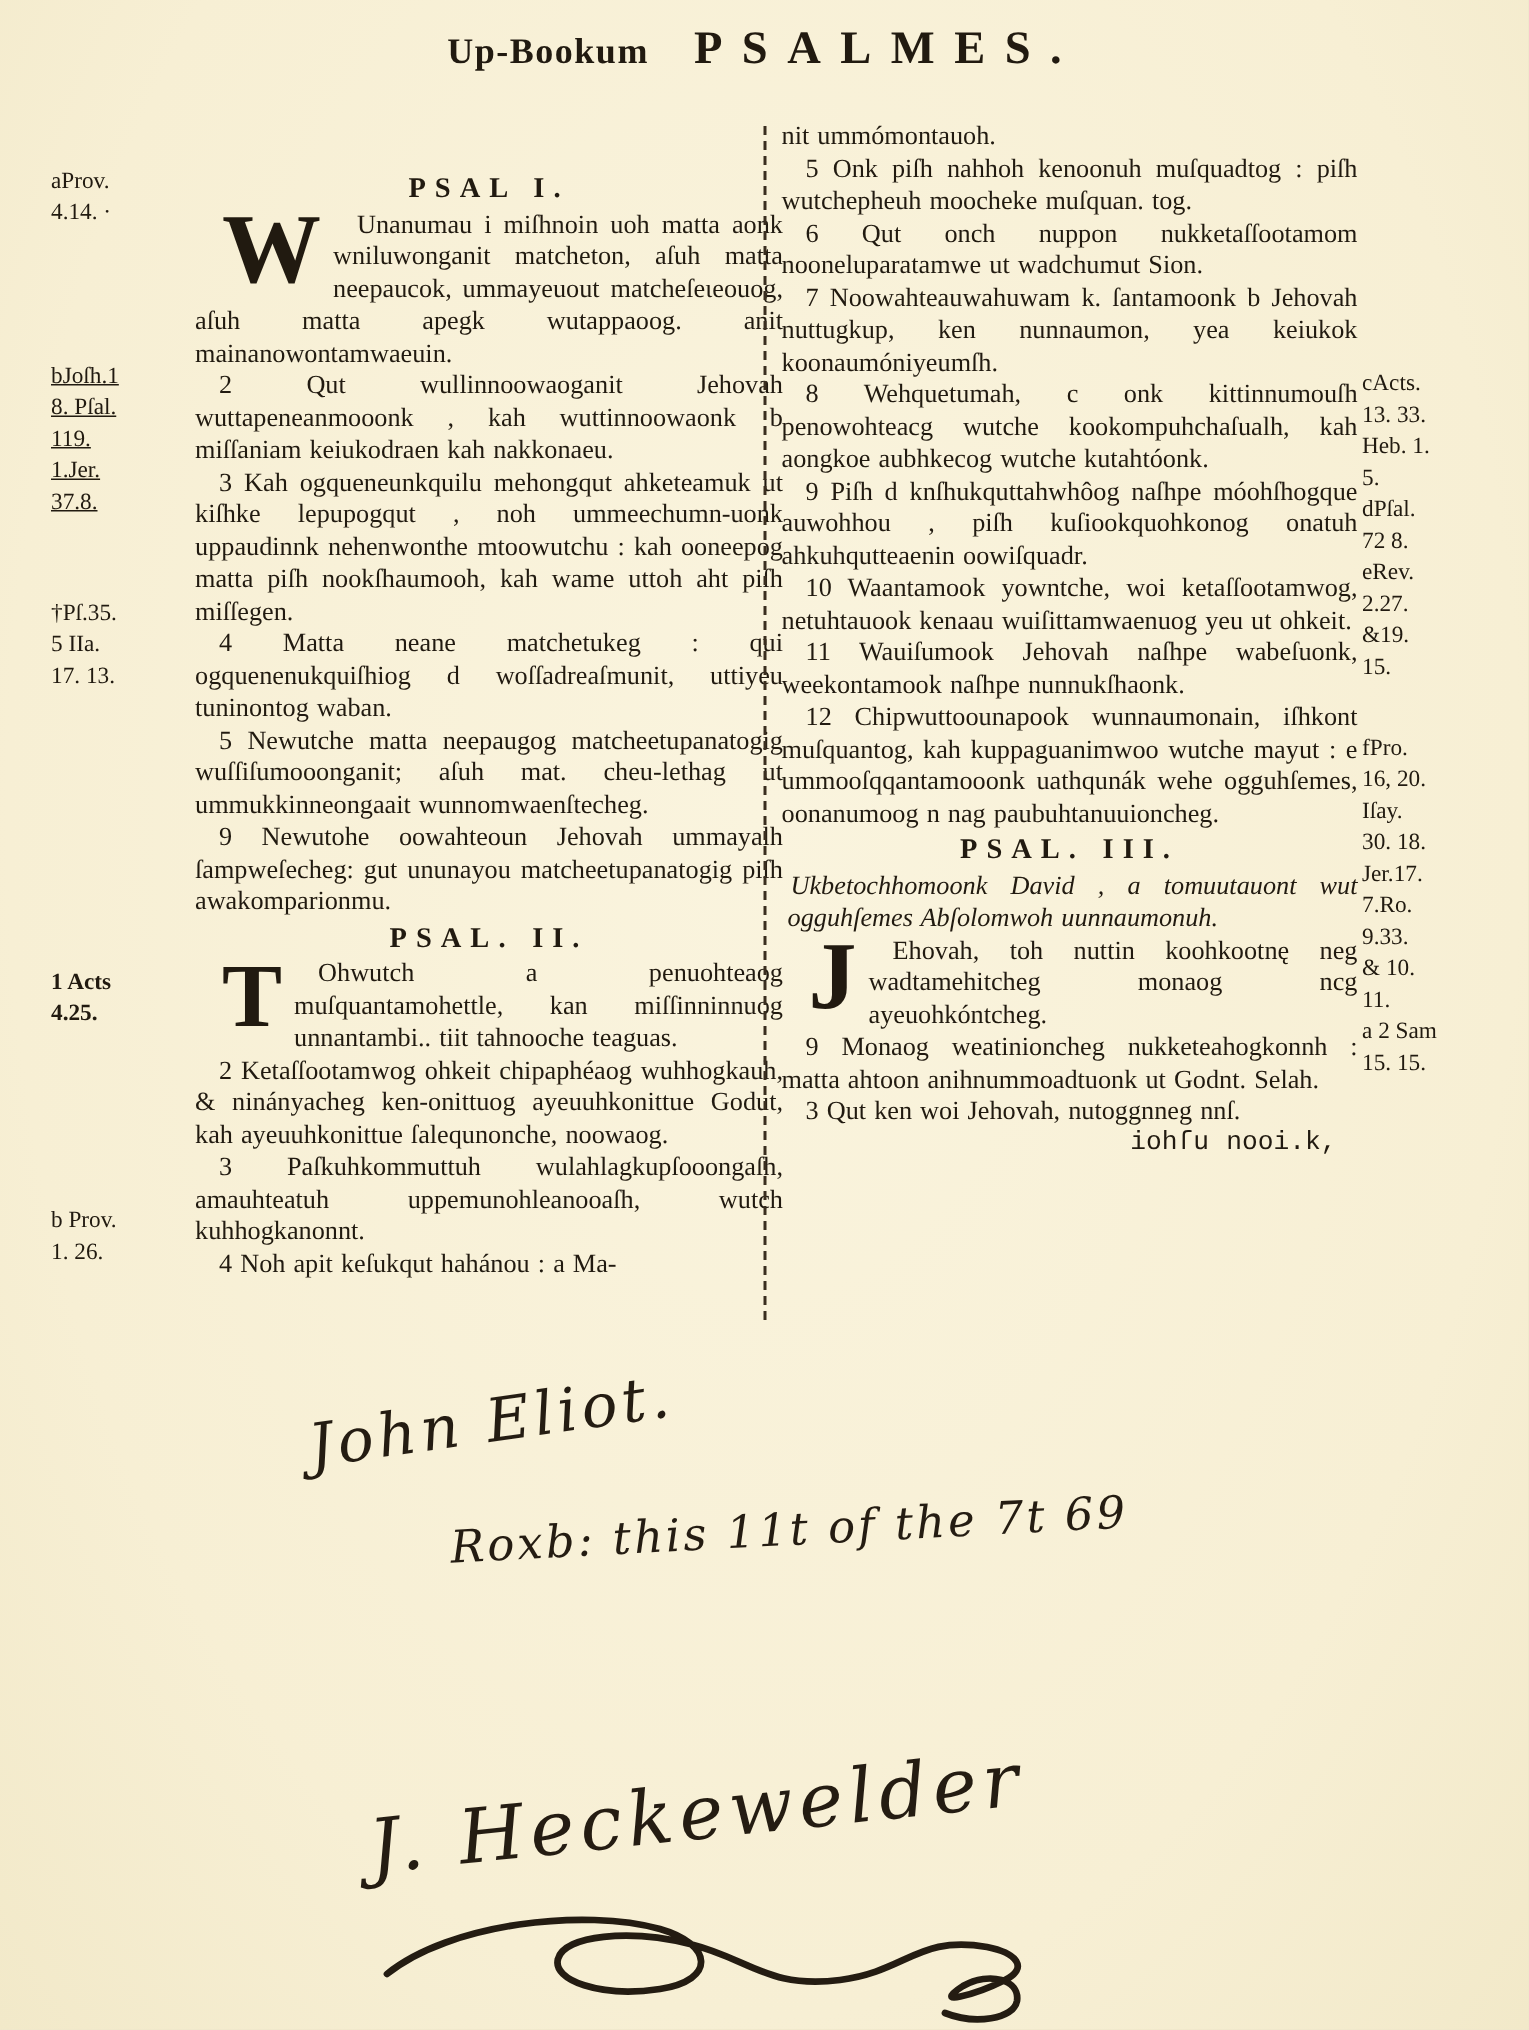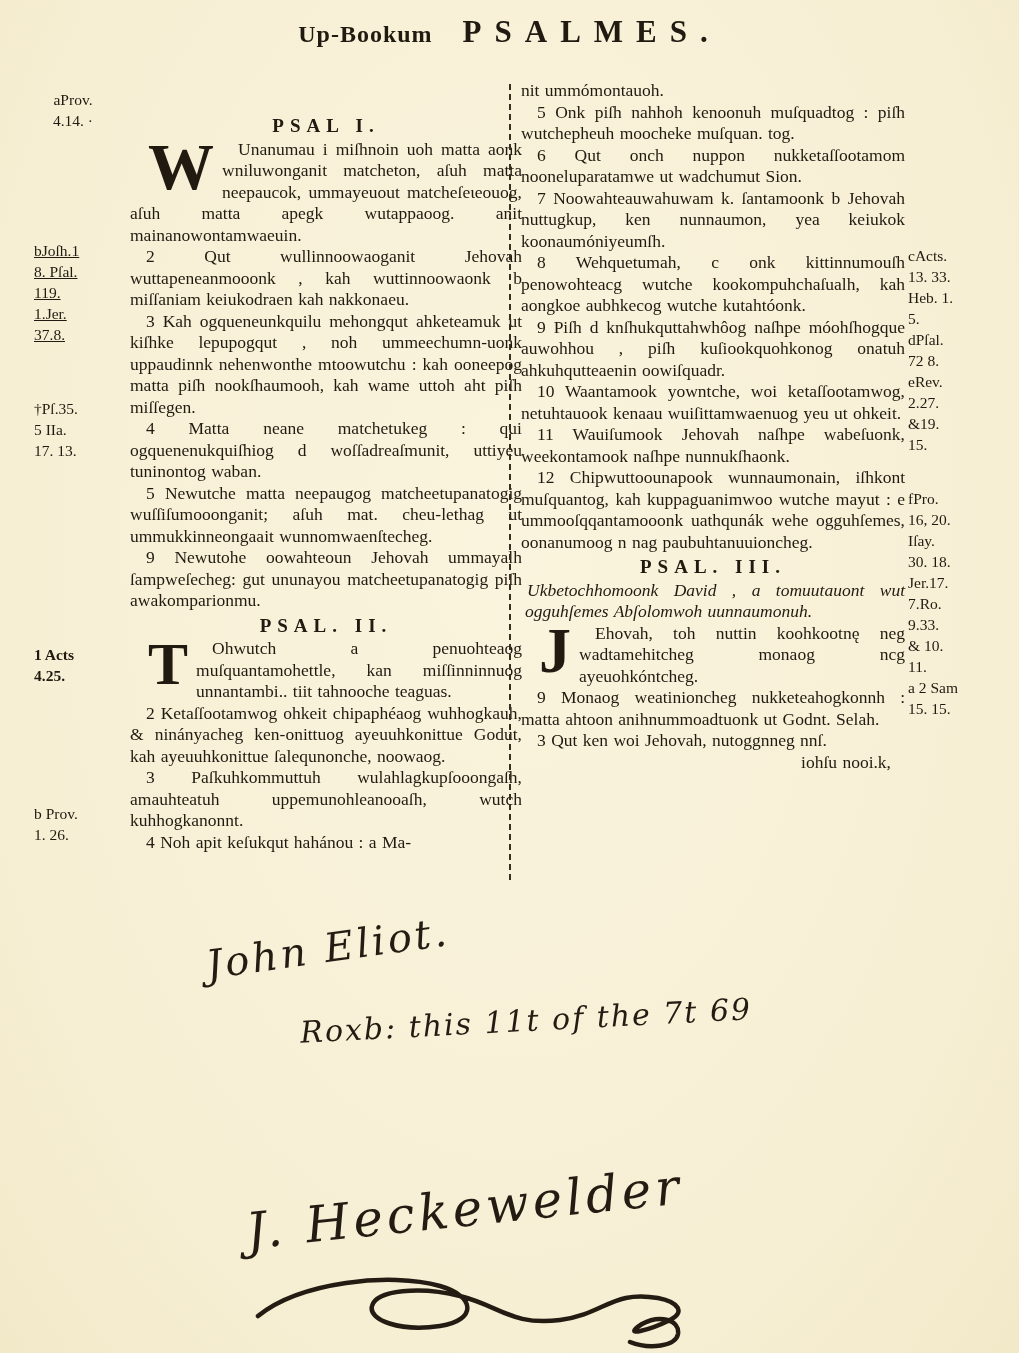--- a/index.html
+++ b/index.html
@@ -17,21 +17,21 @@
 
   
   .col { position:absolute; top:80px; text-align:justify; font-size:17.5px; line-height:21.5px; word-spacing:1px; }
   .col-left  { left:130px; width:392px;margin-top:32px; }
   .col-right { left:521px; width:384px; }
   .block { clear:left; }
   .verse { text-indent:16px; }
   .text-line { text-indent:0; }
   .psalm-heading { text-align:center; font-weight:bold; font-size:19px; letter-spacing:6px; text-indent:0; margin:3px 0 2px 0; }
   .inscription { font-style:italic; text-indent:2px; padding-left:4px; }
-  .catchword { text-align:right; padding-right:14px; }
+  .catchword { text-align:right; padding-right:14px;font-family:Liberation Mono, monospace; }
   .dropcap { float:left; font-weight:bold; padding:3px 8px 0 2px; }
   .dropcap-w { font-size:66px; line-height:50px; }
   .dropcap-t { font-size:60px; line-height:46px; }
   .dropcap-j { font-size:64px; line-height:50px; }
 
   
   .gutter { position:absolute; top:0; height:100%; font-size:15.5px; line-height:21px; }
   .gutter-left  { left:34px;  width:78px;  text-align:left; }
   .gutter-right { left:908px; width:106px; text-align:left; }
   .margin-note { position:absolute; left:0; width:100%; }
@@ -49,21 +49,21 @@
 </head>
 <body>
 
 <div class="page">
 
   <div class="header">
     <span class="header-roman">Up-Bookum</span><span class="header-italic">PSALMES.</span>
   </div>
 
   <div class="gutter gutter-left" id="gutter-left">
-      <div class="margin-note" style="top: 89px; text-align: center;">aProv.<br>4.14. ·</div>
+      <div class="margin-note" style="top: 110px;">aProv.<br>4.14. ·</div>
       <div class="margin-note" style="top: 240px; text-decoration: underline;">bJoſh.1<br>8. Pſal.<br>119.<br>1.Jer.<br>37.8.</div>
       <div class="margin-note" style="top: 398px;">†Pſ.35.<br>5 IIa.<br>17. 13.</div>
       <div class="margin-note" style="top: 644px; font-weight: bold;">1 Acts<br>4.25.</div>
       <div class="margin-note" style="top: 803px;">b Prov.<br>1. 26.</div>
     </div>
 
   <div class="col col-left" id="col-left">
       <div class="block psalm-heading">PSAL I.</div>
       <div class="block verse"><span class="dropcap dropcap-w">W</span>Unanumau i miſhnoin uoh matta aonk wniluwonganit matcheton, aſuh matta neepaucok, ummayeuout matcheſeɩeouog, aſuh matta apegk wutappaoog. anit mainanowontamwaeuin.</div>
       <div class="block verse">2 Qut wullinnoowaoganit Jehovah wuttapeneanmooonk , kah wuttinnoowaonk b miſſaniam keiukodraen kah nakkonaeu.</div>

